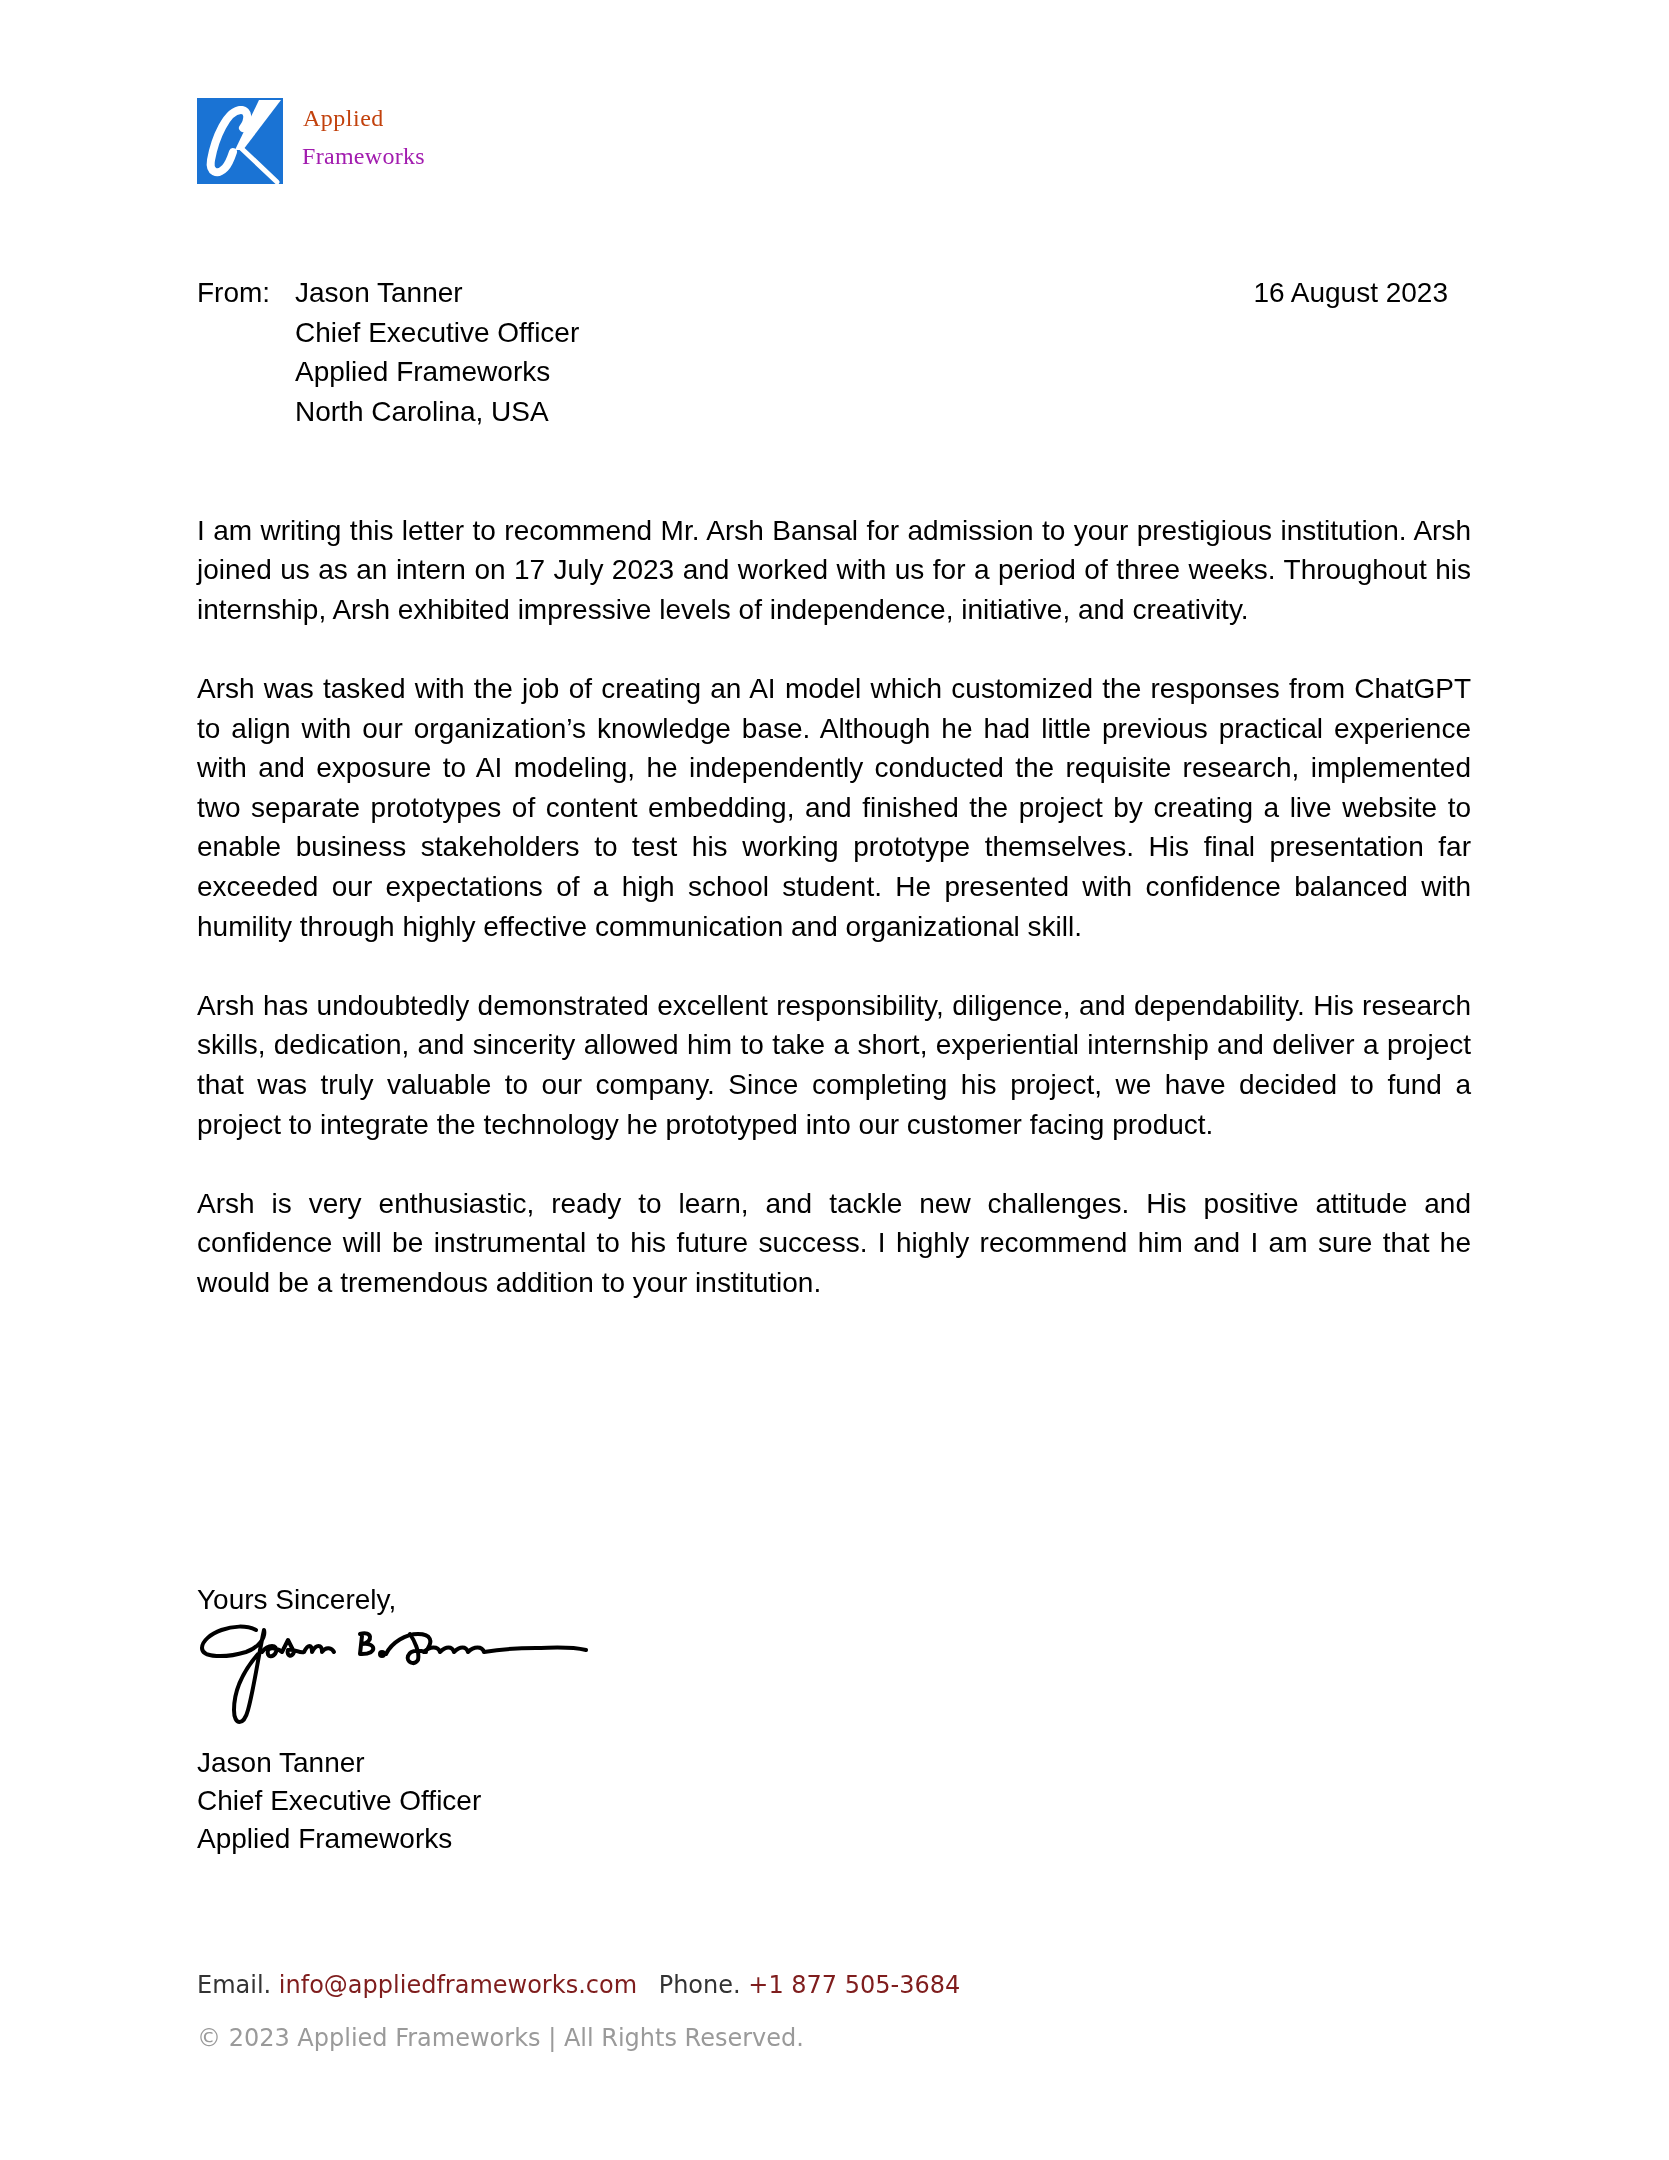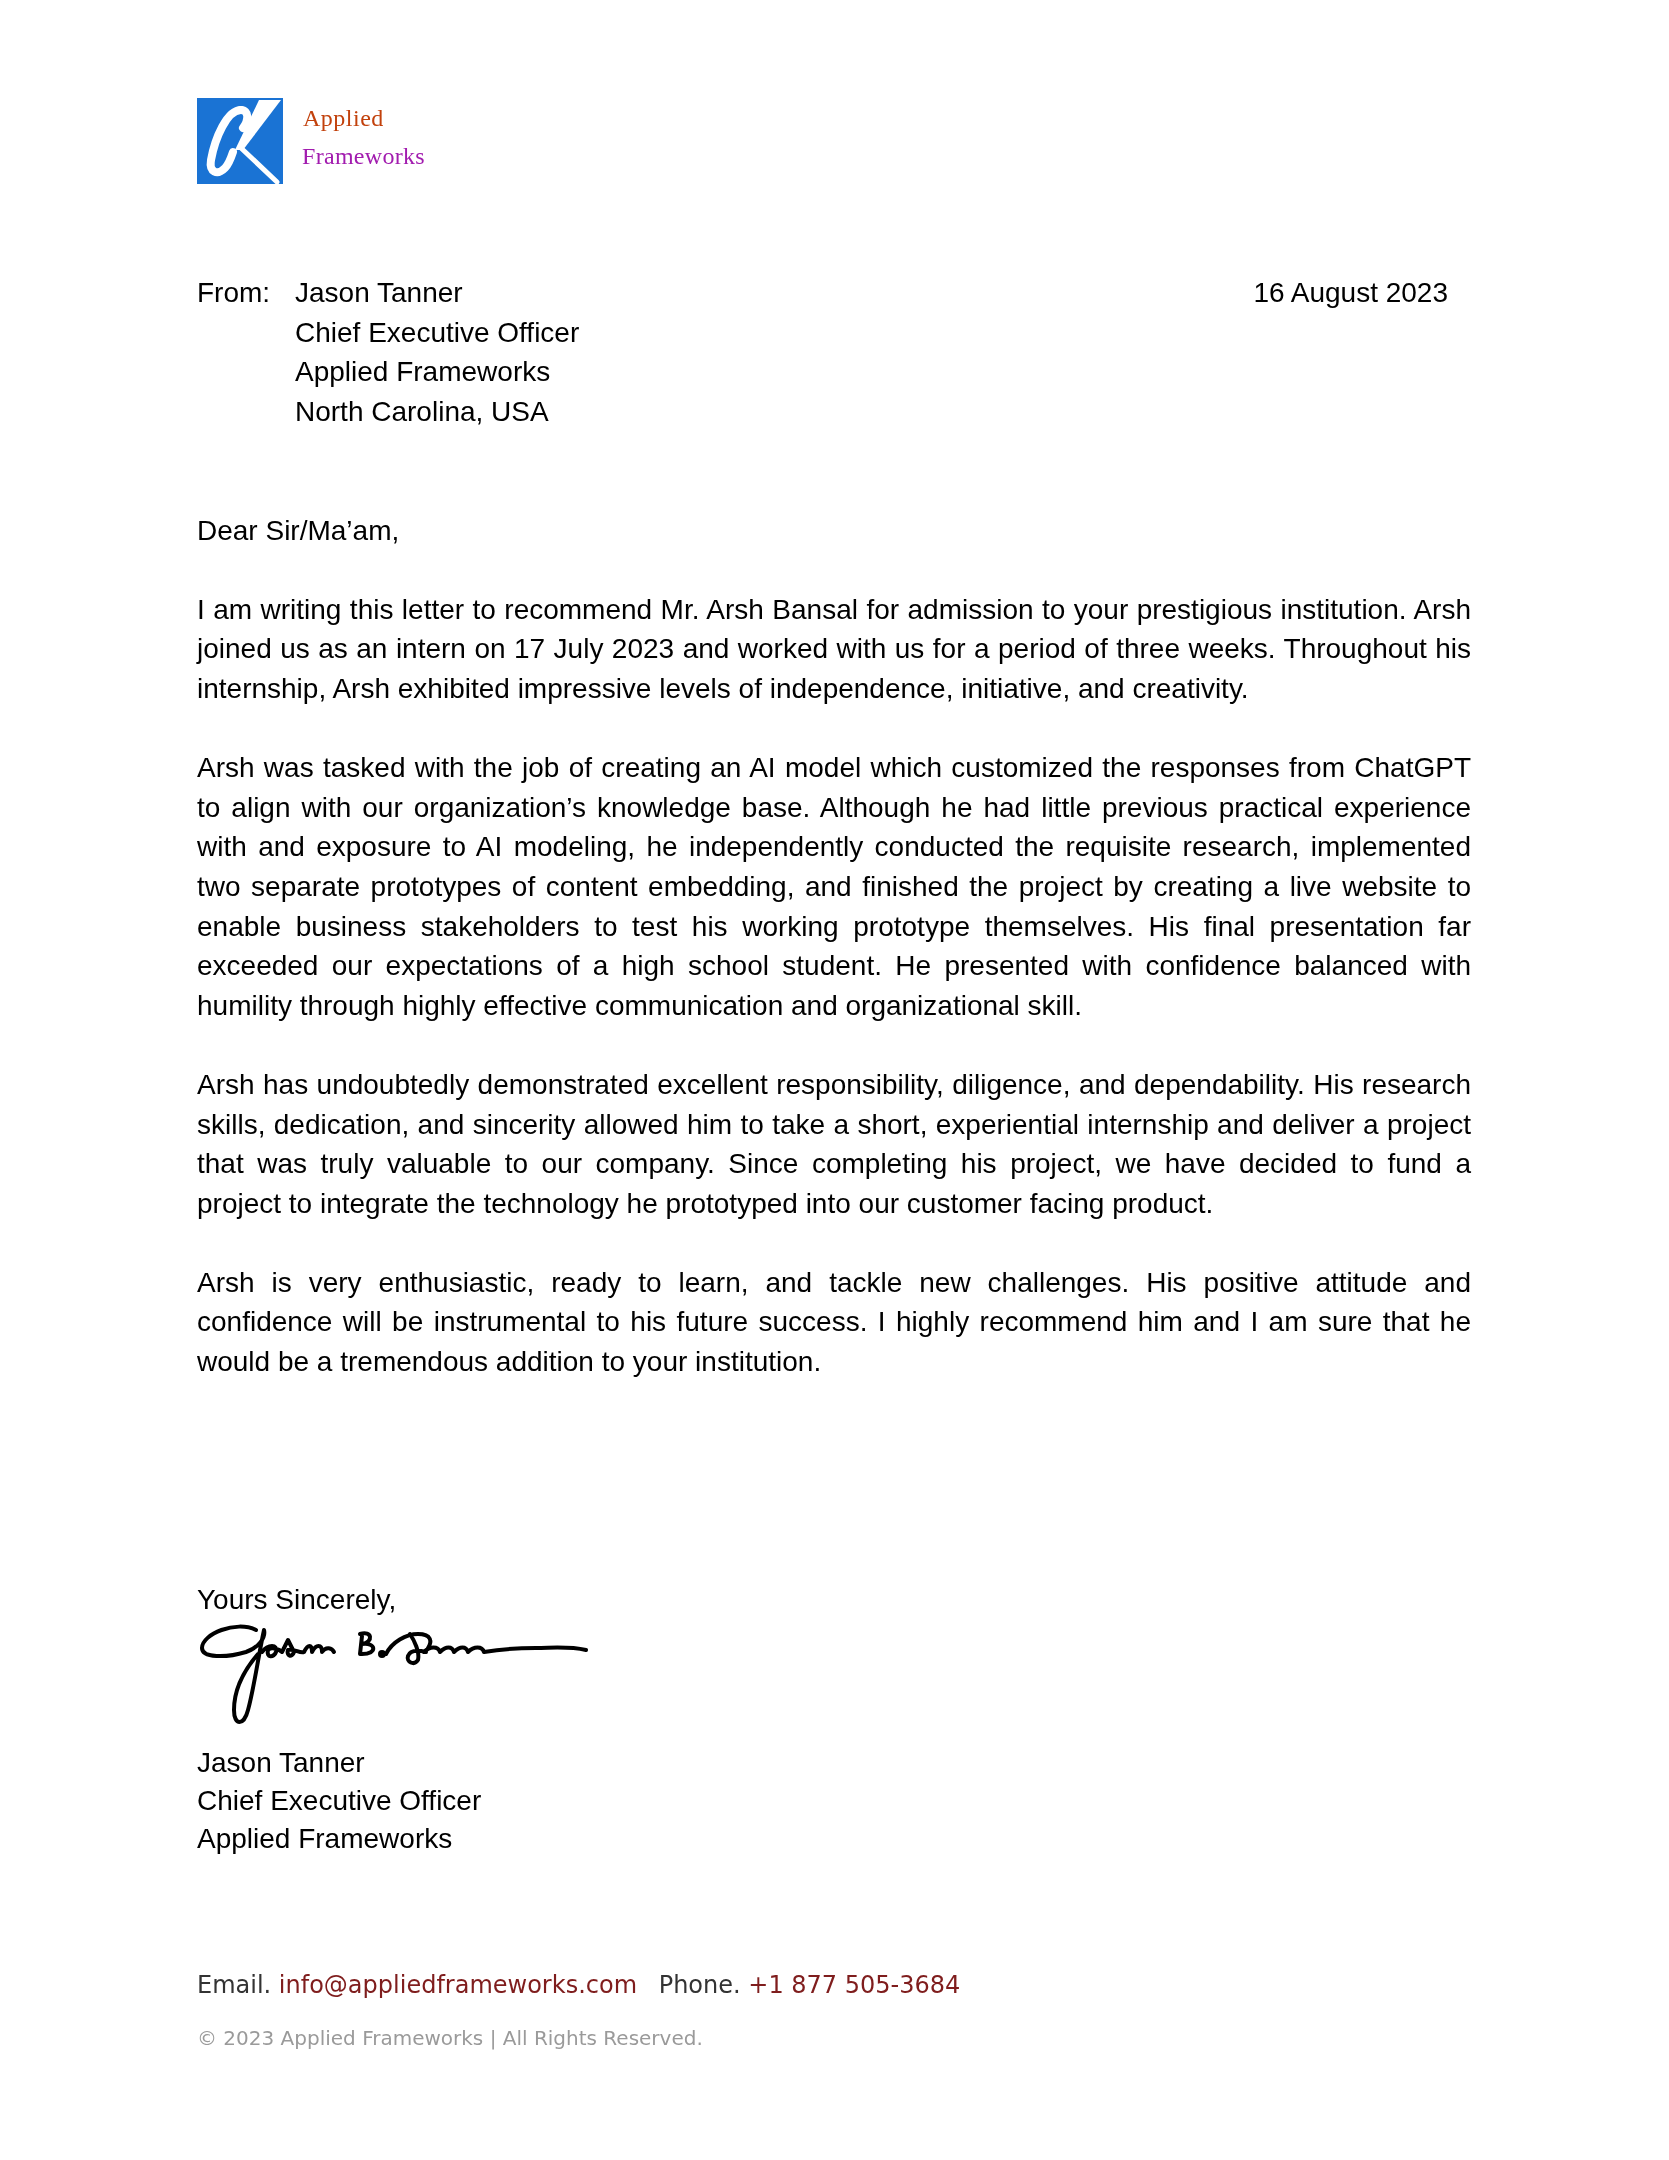--- a/index.html
+++ b/index.html
@@ -23,21 +23,21 @@
   #body p.gap { margin-top:39.6px; }
   #subject { font-weight:bold; }
 
   #closing { left:197px; top:1580px; }
   #signature { left:196px; top:1618px; width:395px; height:112px; }
   #sig-block { left:197px; top:1744px; font-size:28px; line-height:38px; white-space:nowrap; }
 
   #footer { left:197px; top:1968px; font-family:"DejaVu Sans", sans-serif; font-size:24px; line-height:34px; white-space:nowrap; color:#333; }
   #footer .link { color:#7f1d1d; }
   #footer .sp { display:inline-block; width:14px; }
-  #copyright { left:197px; top:2021px; font-family:"DejaVu Sans", sans-serif; font-size:20px; line-height:34px; color:#9a9a9a; white-space:nowrap; }
+  #copyright { left:197px; top:2021px; font-family:"DejaVu Sans", sans-serif; font-size:24px; line-height:34px; color:#9a9a9a; white-space:nowrap; }
 </style>
 </head>
 <body>
 
 <div id="logo-mark" class="abs">
   <svg width="86" height="86" viewBox="0 0 86 86">
     <path d="M60 4 L86 4 L86 18 Z" fill="#ffffff" opacity="0"></path>
     <path d="M62 2 L84 2 L46 52 L38 52 Z" fill="#ffffff"></path>
     <path d="M44 12 C30 12 18 40 14 62 C12 74 20 78 28 70 C32 66 34 60 36 54" fill="none" stroke="#ffffff" stroke-width="8" stroke-linecap="round"></path>
     <path d="M44 12 C52 12 52 22 46 30" fill="none" stroke="#ffffff" stroke-width="8" stroke-linecap="round"></path>
@@ -50,21 +50,20 @@
 
 <div id="from-block" class="abs txt">
   <div class="from-line"><span id="from-label">From:</span><span>Jason Tanner</span></div>
   <div class="from-line indent">Chief Executive Officer</div>
   <div class="from-line indent">Applied Frameworks</div>
   <div class="from-line indent">North Carolina, USA</div>
 </div>
 <div id="date" class="abs txt">16 August 2023</div>
 
 <div id="body" class="abs">
-  <p class="gap">Dear Sir/Ma’am,</p>
   <p class="gap">I am writing this letter to recommend Mr. Arsh Bansal for admission to your prestigious institution. Arsh joined us as an intern on 17 July 2023 and worked with us for a period of three weeks.  Throughout his internship, Arsh exhibited impressive levels of independence, initiative, and creativity.</p>
   <p class="gap">Arsh was tasked with the job of creating an AI model which customized the responses from ChatGPT to align with our organization’s knowledge base.  Although he had little previous practical experience with and exposure to AI modeling, he independently conducted the requisite research, implemented two separate prototypes of content embedding, and finished the project by creating a live website to enable business stakeholders to test his working prototype themselves. His final presentation far exceeded our expectations of a high school student. He presented with confidence balanced with humility through highly effective communication and organizational skill.</p>
   <p class="gap">Arsh has undoubtedly demonstrated excellent responsibility, diligence, and dependability. His research skills, dedication, and sincerity allowed him to take a short, experiential internship and deliver a project that was truly valuable to our company. Since completing his project, we have decided to fund a project to integrate the technology he prototyped into our customer facing product.</p>
   <p class="gap">Arsh is very enthusiastic, ready to learn, and tackle new challenges. His positive attitude and confidence will be instrumental to his future success. I highly recommend him and I am sure that he would be a tremendous addition to your institution.</p>
 </div>
 
 <div id="closing" class="abs txt">Yours Sincerely,</div>
 
 <div id="signature" class="abs">
   <svg width="395" height="112" viewBox="0 0 395 112" fill="none" stroke="#000" stroke-width="4" stroke-linecap="round" stroke-linejoin="round">

